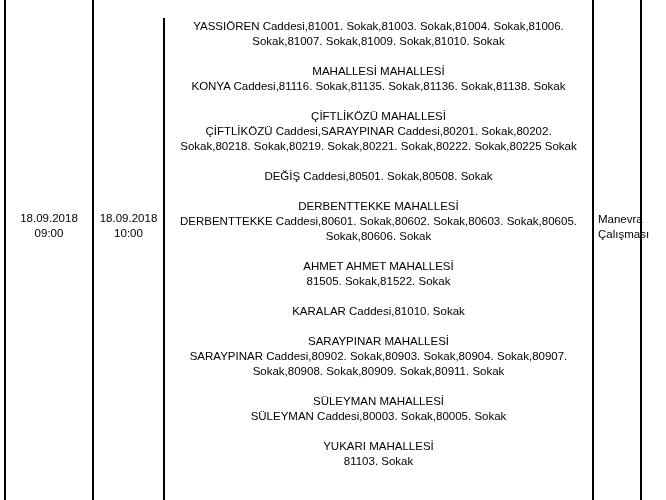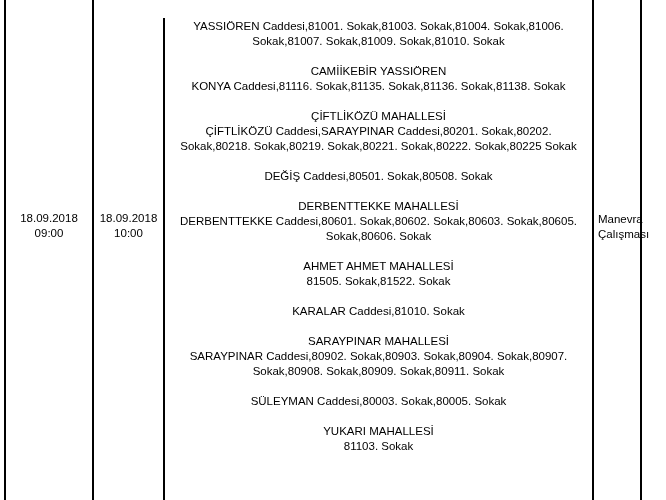--- a/index.html
+++ b/index.html
@@ -47,39 +47,40 @@
 
     <div class="cell col-end">
       <div>18.09.2018</div>
       <div>10:00</div>
     </div>
 
     <div class="cell col-areas">
       <div>
           <div class="area-streets">YASSIÖREN Caddesi,81001. Sokak,81003. Sokak,81004. Sokak,81006. Sokak,81007. Sokak,81009. Sokak,81010. Sokak</div>
           <div class="area-gap"></div>
-          <div class="area-heading">CAMİİKEBİR YASSIÖREN</div>
+          <div class="area-heading">MAHALLESİ MAHALLESİ</div>
           <div class="area-streets">KONYA Caddesi,81116. Sokak,81135. Sokak,81136. Sokak,81138. Sokak</div>
           <div class="area-gap"></div>
           <div class="area-heading">ÇİFTLİKÖZÜ MAHALLESİ</div>
           <div class="area-streets">ÇİFTLİKÖZÜ Caddesi,SARAYPINAR Caddesi,80201. Sokak,80202. Sokak,80218. Sokak,80219. Sokak,80221. Sokak,80222. Sokak,80225 Sokak</div>
           <div class="area-gap"></div>
           <div class="area-streets">DEĞİŞ Caddesi,80501. Sokak,80508. Sokak</div>
           <div class="area-gap"></div>
           <div class="area-heading">DERBENTTEKKE MAHALLESİ</div>
           <div class="area-streets">DERBENTTEKKE Caddesi,80601. Sokak,80602. Sokak,80603. Sokak,80605. Sokak,80606. Sokak</div>
           <div class="area-gap"></div>
           <div class="area-heading">AHMET AHMET MAHALLESİ</div>
           <div class="area-streets">81505. Sokak,81522. Sokak</div>
           <div class="area-gap"></div>
           <div class="area-streets">KARALAR Caddesi,81010. Sokak</div>
           <div class="area-gap"></div>
           <div class="area-heading">SARAYPINAR MAHALLESİ</div>
           <div class="area-streets">SARAYPINAR Caddesi,80902. Sokak,80903. Sokak,80904. Sokak,80907. Sokak,80908. Sokak,80909. Sokak,80911. Sokak</div>
           <div class="area-gap"></div>
+          <div class="area-heading">SÜLEYMAN MAHALLESİ</div>
           <div class="area-streets">SÜLEYMAN Caddesi,80003. Sokak,80005. Sokak</div>
           <div class="area-gap"></div>
           <div class="area-heading">YUKARI MAHALLESİ</div>
           <div class="area-streets">81103. Sokak</div>
         </div>
     </div>
 
     <div class="cell col-reason last">
       <div>Manevra Çalışması</div>
     </div>

